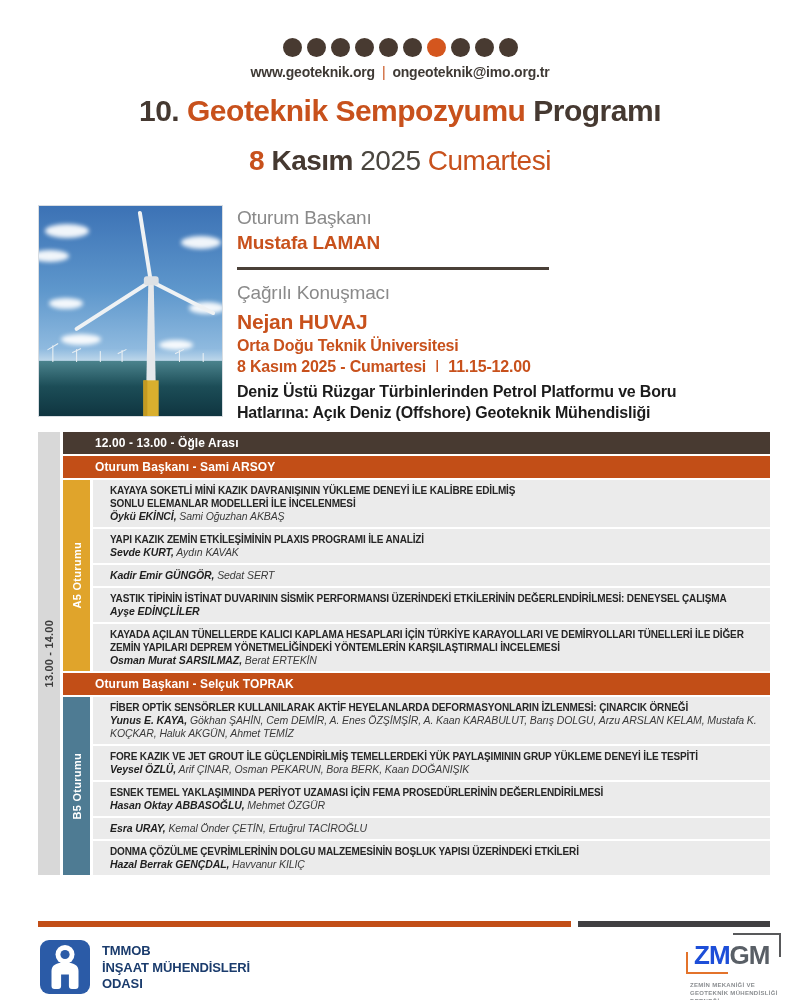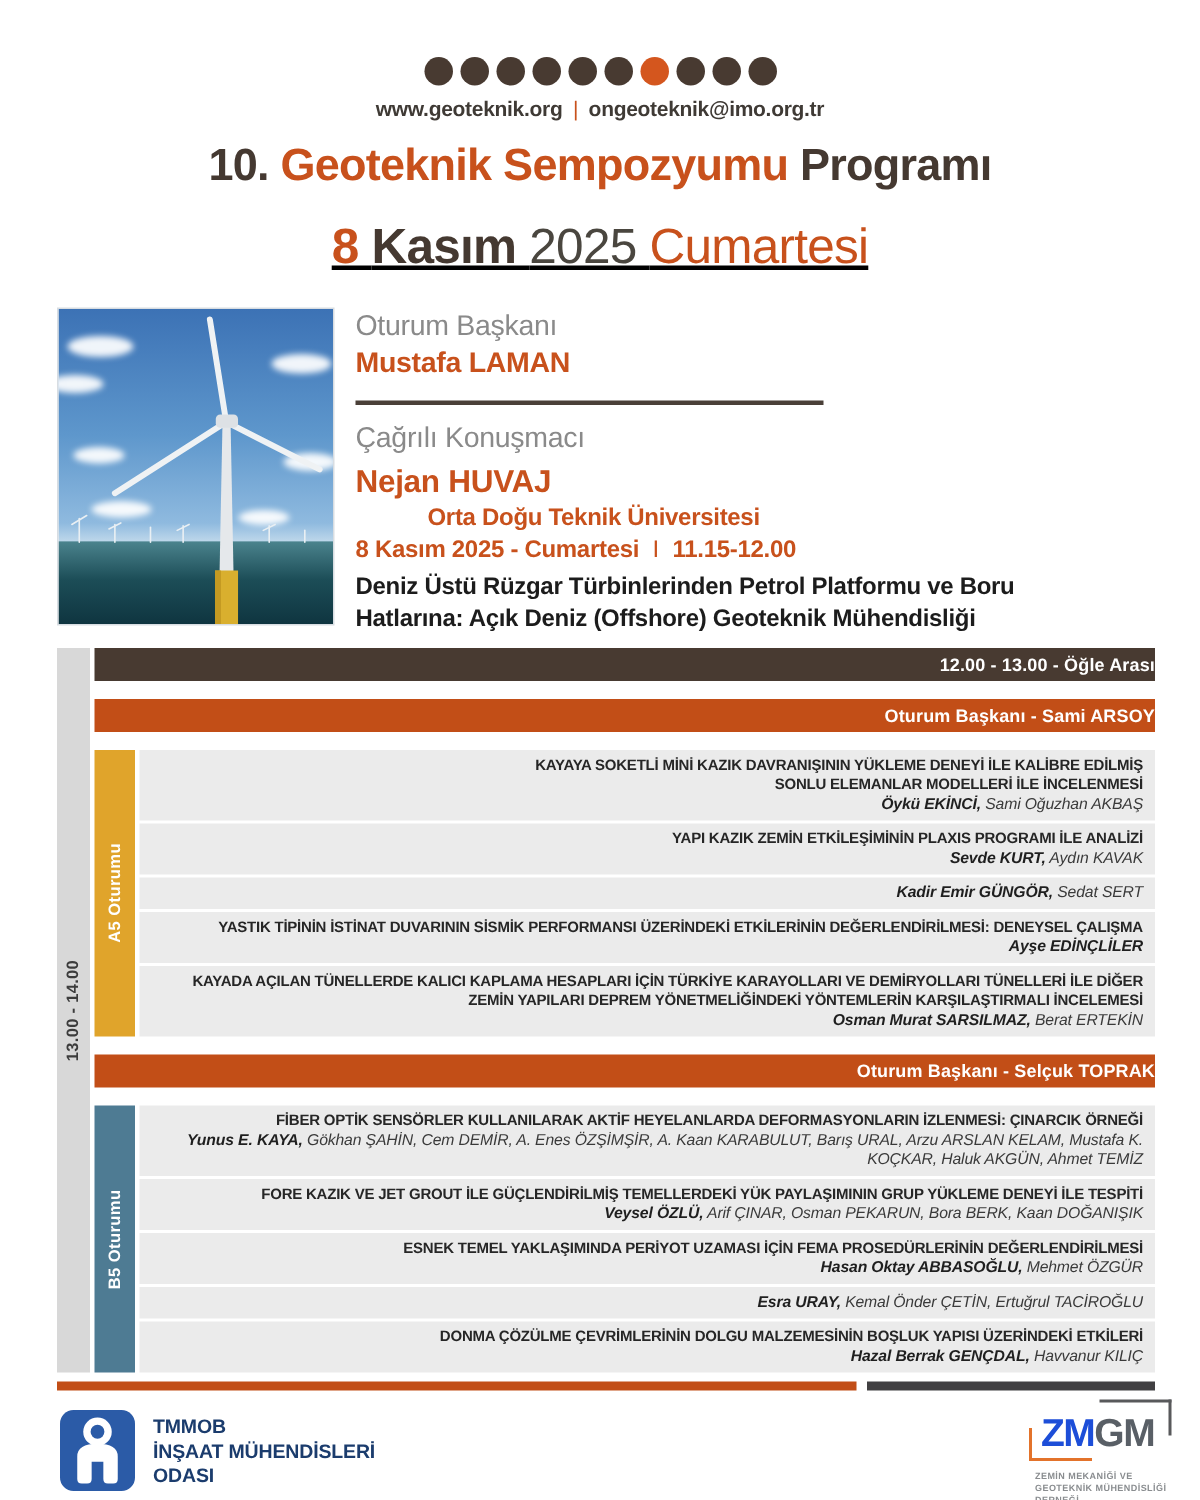--- a/index.html
+++ b/index.html
@@ -13,60 +13,60 @@
   .page{position:relative;width:800px;height:1000px;background:#fff;overflow:hidden;}
 
   
   .dots{position:absolute;top:38px;left:0;width:100%;display:flex;justify-content:center;gap:5px;}
   .dot{width:19px;height:19px;border-radius:50%;background:var(--dark-brown);}
   .dot.active{background:#D4561E;}
   .urls{position:absolute;top:64px;left:0;width:100%;text-align:center;font-size:14px;font-weight:700;color:#3F3A35;letter-spacing:-0.2px;}
   .urls .sep{color:var(--accent);font-weight:400;margin:0 7px;}
   .main-title{position:absolute;top:94px;left:0;width:100%;text-align:center;font-size:30px;font-weight:700;color:#453931;letter-spacing:-0.5px;}
   .main-title .hl{color:var(--accent);}
-  .main-date{position:absolute;top:145px;left:0;width:100%;text-align:center;font-size:33px;letter-spacing:-0.5px;text-decoration:underline;}
+  .main-date{position:absolute;top:145px;left:0;width:100%;text-align:center;font-size:28px;letter-spacing:-0.5px;}
   .main-date .d-day{color:var(--accent);font-weight:700;}
   .main-date .d-month{color:#453931;font-weight:700;}
   .main-date .d-year{color:#4A463F;font-weight:400;}
   .main-date .d-weekday{color:var(--accent);font-weight:400;}
 
   
   .speaker{position:absolute;top:205px;left:38px;width:732px;height:215px;display:flex;}
   .photo{position:relative;width:185px;height:212px;flex:none;overflow:hidden;border:1px solid #d8dde2;
     background:
       linear-gradient(180deg,#3C72B5 0%,#5E97CC 40%,#8FBADF 68%,#BCD6EA 73.5%,
                       #4A828C 74%,#1C4D57 86%,#0F3540 100%);}
   .cloud{position:absolute;background:rgba(255,255,255,.92);border-radius:50%;filter:blur(2px);}
   .scene{position:absolute;inset:0;width:100%;height:100%;}
   .sp-info{padding:2px 0 0 14px;flex:1;}
   .lbl-gray{font-size:19px;color:#8A8A8A;letter-spacing:-0.2px;}
   .chair-name{font-size:19px;font-weight:700;color:var(--accent);margin-top:3px;letter-spacing:-0.2px;}
   .sp-divider{width:312px;height:3px;background:#4A4038;margin:13px 0 12px 0;}
   .sp-name{font-size:21px;font-weight:700;color:var(--accent);margin-top:6px;letter-spacing:-0.2px;}
-  .sp-affil{font-size:16px;font-weight:700;color:var(--accent);margin-top:3px;letter-spacing:-0.2px;margin-left:48px;}
+  .sp-affil{font-size:16px;font-weight:700;color:var(--accent);margin-top:3px;letter-spacing:-0.2px;}
   .sp-datetime{font-size:16px;font-weight:700;color:var(--accent);margin-top:3px;letter-spacing:-0.2px;}
   .sp-datetime .pipe{font-weight:400;margin:0 9px;}
   .sp-talk{font-size:16px;font-weight:700;color:#1C1C1C;margin-top:5px;line-height:21px;white-space:pre-line;letter-spacing:-0.2px;}
 
   
   .table{position:absolute;top:432px;left:38px;width:732px;display:flex;gap:3px;}
   .timecol{flex:none;width:22px;background:var(--time-col);display:flex;align-items:center;justify-content:center;}
   .vtext{writing-mode:vertical-rl;transform:rotate(180deg);white-space:nowrap;}
   .timecol .vtext{font-size:11px;font-weight:700;color:#3C3C3C;letter-spacing:0.2px;}
-  .rows{flex:1;display:flex;flex-direction:column;gap:12px;text-align:right;}
+  .rows{flex:1;display:flex;flex-direction:column;gap:2px;}
   .bar{height:22px;line-height:22px;padding-left:32px;font-size:12px;font-weight:700;color:#fff;letter-spacing:0.1px;}
   .bar.brown{background:var(--dark-brown);}
   .bar.orange{background:var(--bar-orange);}
   .session{display:flex;gap:3px;}
   .strip{flex:none;width:27px;display:flex;align-items:center;justify-content:center;}
   .strip.yellow{background:var(--session-a);}
   .strip.blue{background:var(--session-b);}
   .strip .vtext{font-size:11px;font-weight:700;color:#fff;letter-spacing:0.3px;}
   .papers{flex:1;display:flex;flex-direction:column;gap:2px;}
-  .paper{background:var(--row-bg);padding:4px 8px 4px 5px;}
+  .paper{background:var(--row-bg);padding:4px 8px 4px 17px;}
   .p-title{font-size:10px;font-weight:700;color:#262626;line-height:13px;white-space:pre-line;letter-spacing:-0.15px;}
   .p-authors{font-size:10.5px;font-style:italic;line-height:13px;letter-spacing:-0.1px;}
   .p-authors .lead{font-weight:700;color:#1F1F1F;}
   .p-authors .rest{font-weight:400;color:#3A3A3A;}
 
   
   .rule{position:absolute;top:921px;left:38px;width:732px;height:6px;display:flex;gap:7px;}
   .rule-orange{width:533px;height:6px;background:var(--bar-orange);}
   .rule-dark{flex:1;height:6px;background:#414042;}
   .tmmob{position:absolute;top:940px;left:40px;display:flex;align-items:flex-start;gap:12px;}
@@ -199,21 +199,21 @@
 
       <div class="bar orange">Oturum Başkanı - Selçuk TOPRAK</div>
 
       <div class="session">
         <div class="strip blue">
           <span class="vtext">B5 Oturumu</span>
         </div>
         <div class="papers">
           <div class="paper">
             <div class="p-title">FİBER OPTİK SENSÖRLER KULLANILARAK AKTİF HEYELANLARDA DEFORMASYONLARIN İZLENMESİ: ÇINARCIK ÖRNEĞİ</div>
-            <div class="p-authors"><span class="lead">Yunus E. KAYA,</span> <span class="rest">Gökhan ŞAHİN, Cem DEMİR, A. Enes ÖZŞİMŞİR, A. Kaan KARABULUT, Barış URAL, Arzu ARSLAN KELAM, Mustafa K. KOÇKAR, Haluk AKGÜN, Ahmet TEMİZ</span></div>
+            <div class="p-authors"><span class="lead">Yunus E. KAYA,</span> <span class="rest">Gökhan ŞAHİN, Cem DEMİR, A. Enes ÖZŞİMŞİR, A. Kaan KARABULUT, Barış DOLGU, Arzu ARSLAN KELAM, Mustafa K. KOÇKAR, Haluk AKGÜN, Ahmet TEMİZ</span></div>
           </div>
           <div class="paper">
             <div class="p-title">FORE KAZIK VE JET GROUT İLE GÜÇLENDİRİLMİŞ TEMELLERDEKİ YÜK PAYLAŞIMININ GRUP YÜKLEME DENEYİ İLE TESPİTİ</div>
             <div class="p-authors"><span class="lead">Veysel ÖZLÜ,</span> <span class="rest">Arif ÇINAR, Osman PEKARUN, Bora BERK, Kaan DOĞANIŞIK</span></div>
           </div>
           <div class="paper">
             <div class="p-title">ESNEK TEMEL YAKLAŞIMINDA PERİYOT UZAMASI İÇİN FEMA PROSEDÜRLERİNİN DEĞERLENDİRİLMESİ</div>
             <div class="p-authors"><span class="lead">Hasan Oktay ABBASOĞLU,</span> <span class="rest">Mehmet ÖZGÜR</span></div>
           </div>
           <div class="paper">

